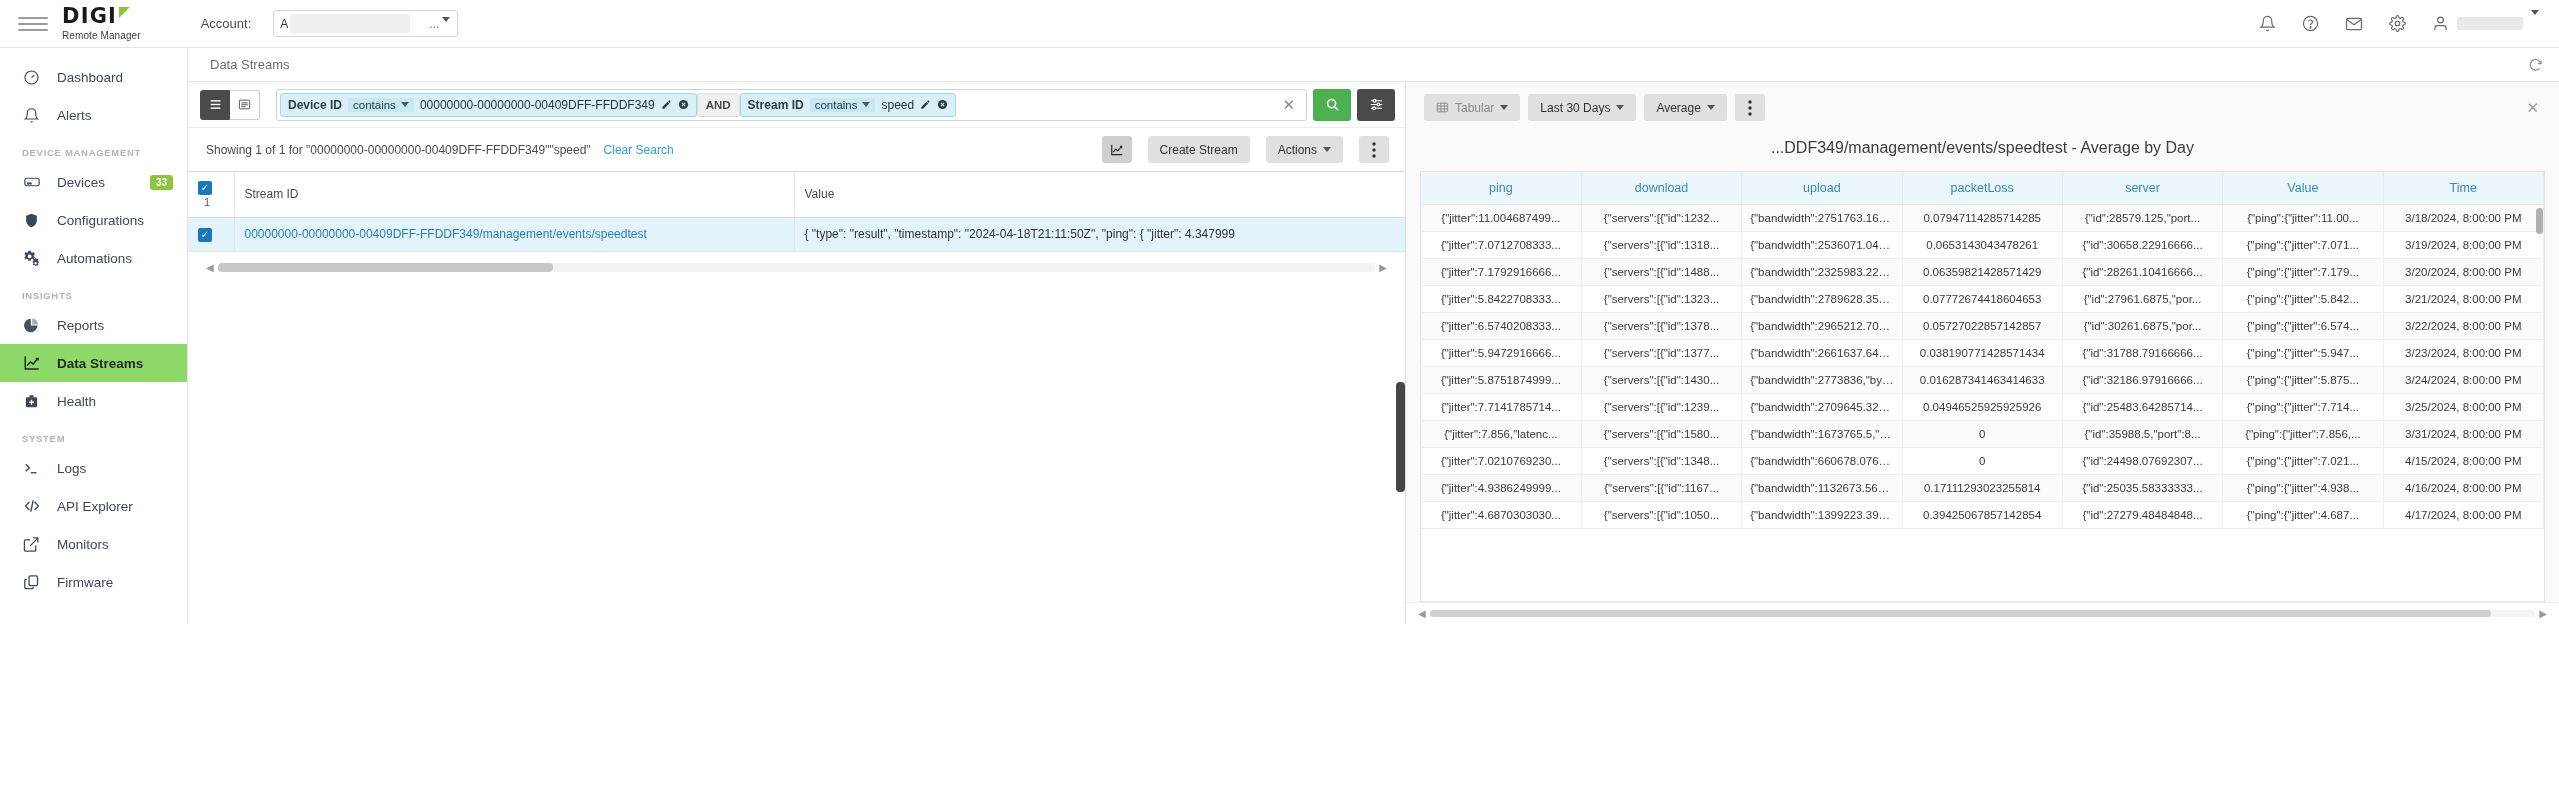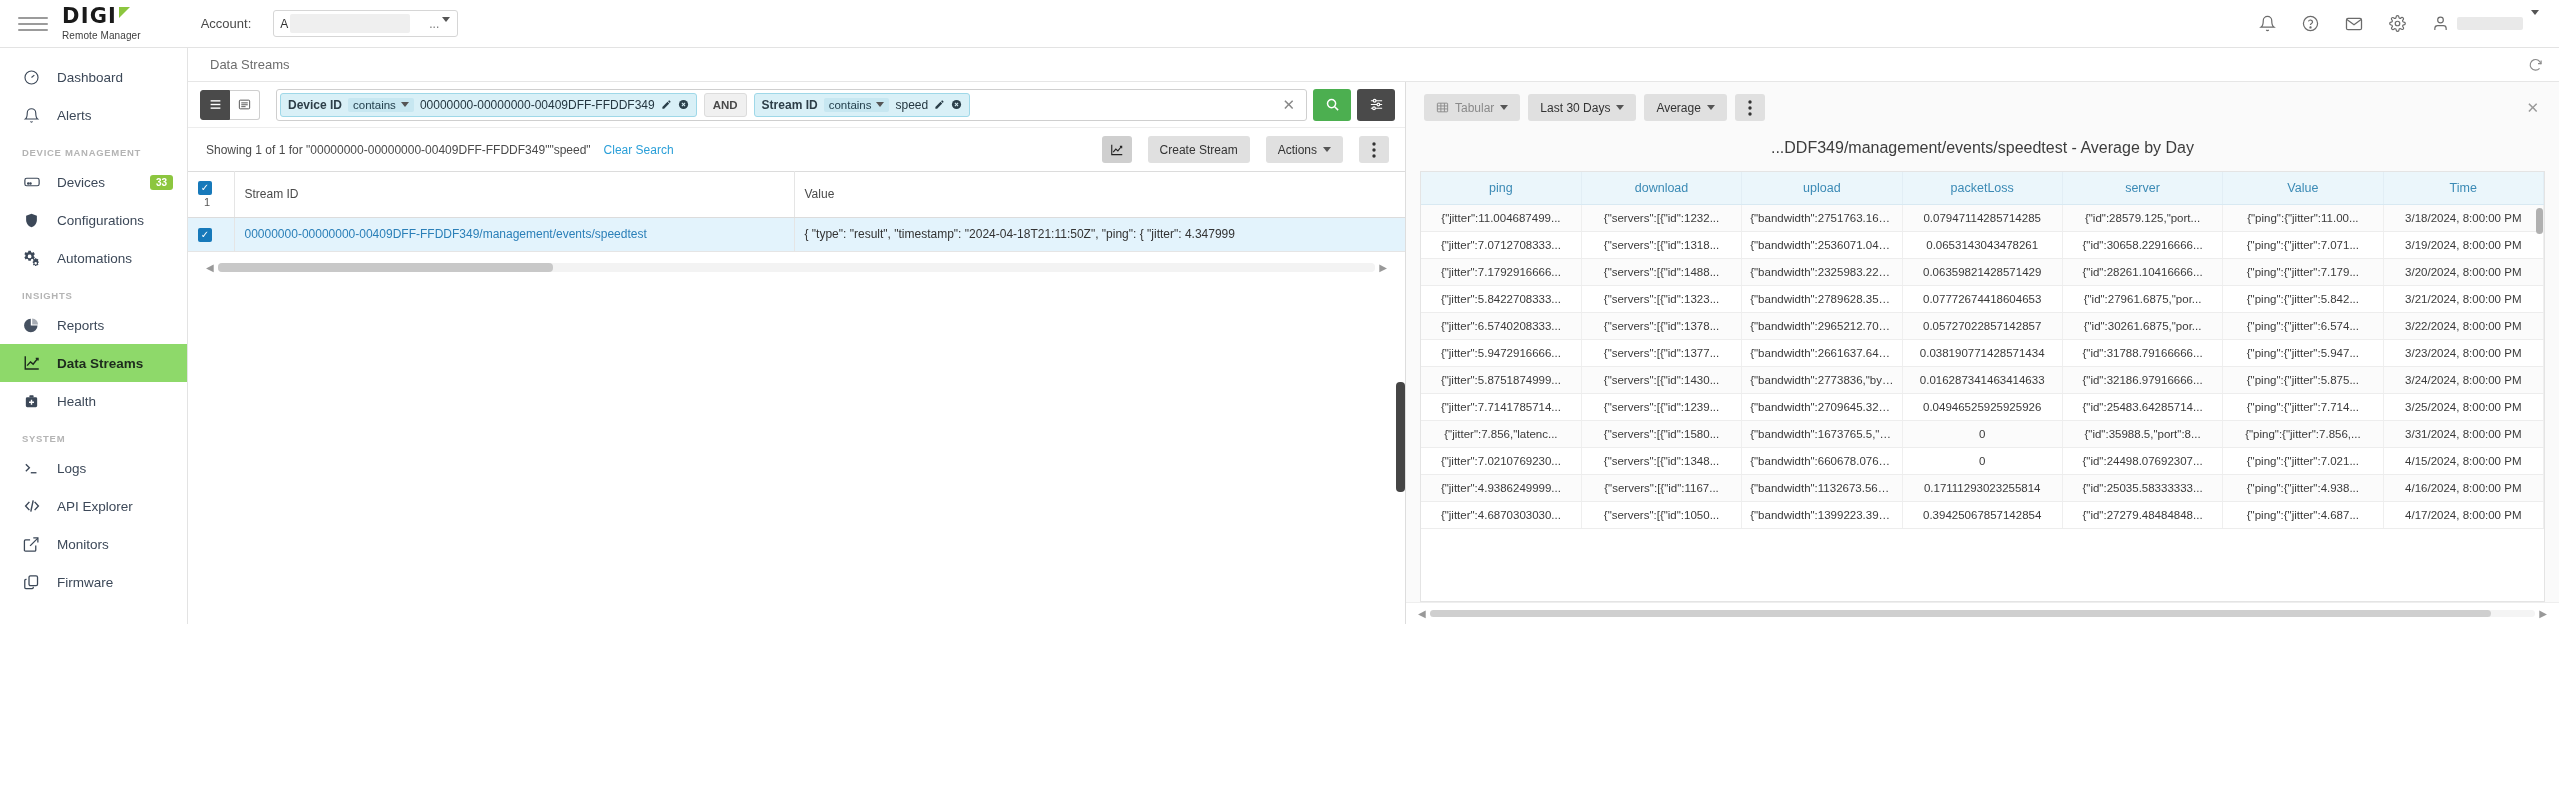--- a/index.html
+++ b/index.html
@@ -112,21 +112,21 @@
   .vt-btn {
     width: 30px; height: 30px; border: 1px solid #cfcfcf; display: flex;
     align-items: center; justify-content: center; background: #fff; cursor: pointer; color:#555;
   }
   .vt-btn.active { background: #4a4a4a; color: #fff; border-color: #4a4a4a; }
   .vt-btn:first-child { border-radius: 3px 0 0 3px; }
   .vt-btn:last-child { border-radius: 0 3px 3px 0; border-left: none; }
 
   .filter-field {
     flex: 1; height: 32px; border: 1px solid #cfcfcf; border-radius: 3px;
-    display: flex; align-items: center; padding: 0 3px; background: #fff; gap: 7px;
+    display: flex; align-items: center; padding: 0 3px; background: #fff; 
     min-width: 0;
   }
   .chip {
     display: flex; align-items: center; gap: 6px; background: #d9f0f7;
     border: 1px solid #9fd8e8; border-radius: 3px; height: 24px; padding: 0 7px;
     font-size: 12px; color: #24404d; white-space: nowrap;
   }
   .chip-label { font-weight: bold; color: #2d3e48; }
   .chip-op {
     background: #c7e7f1; border-radius: 2px; padding: 1px 5px; display: flex;

